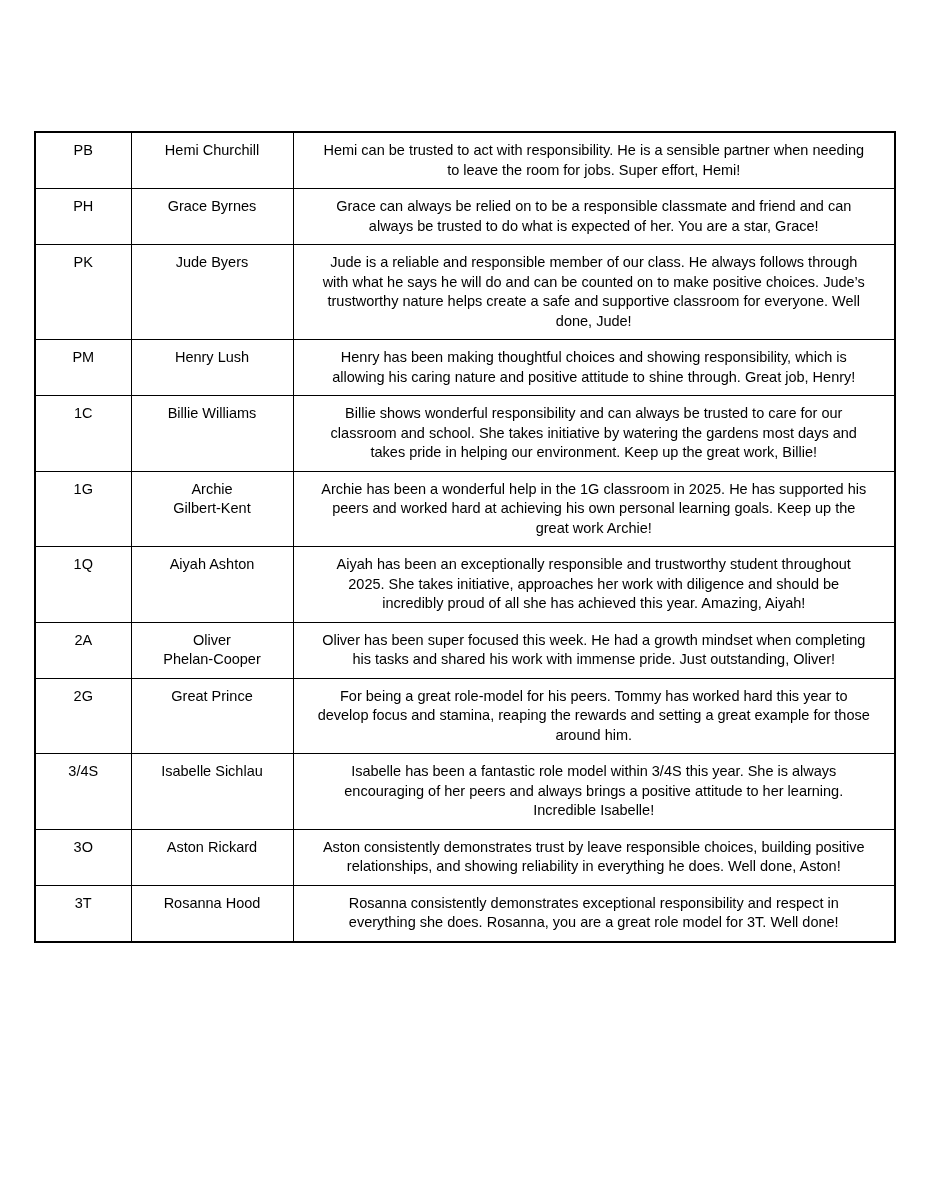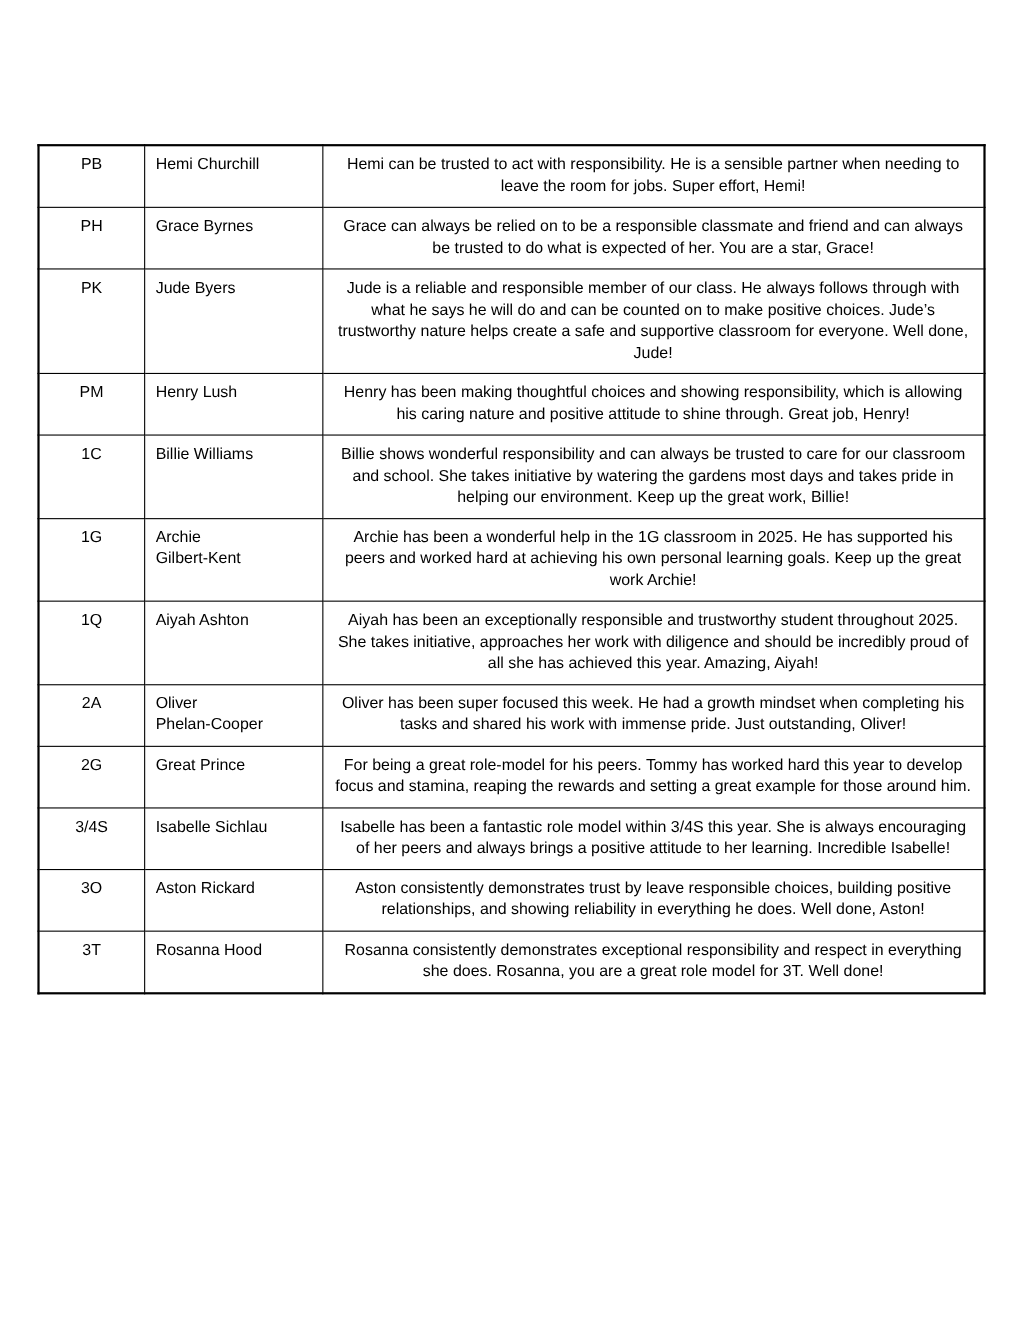--- a/index.html
+++ b/index.html
@@ -24,30 +24,31 @@
     border-collapse: collapse;
     table-layout: fixed;
     border: 2px solid #000000;
   }
   col.col-code    { width: 96px;  }
   col.col-name    { width: 162px; }
   col.col-citation{ width: 602px; }
   table.awards td {
     border: 1px solid #000000;
     vertical-align: top;
-    padding: 8px 10px;
+    padding: 8px 23px;
     font-size: 14.5px;
     line-height: 19.5px;
     color: #000000;
     word-wrap: break-word;
   }
   td.code-cell {
     text-align: center;
   }
   td.name-cell {
+    text-align: center;
     white-space: pre-line;
   }
   td.citation-cell {
     text-align: center;
   }
 </style>
 </head>
 <body>
 
 <div class="page">

